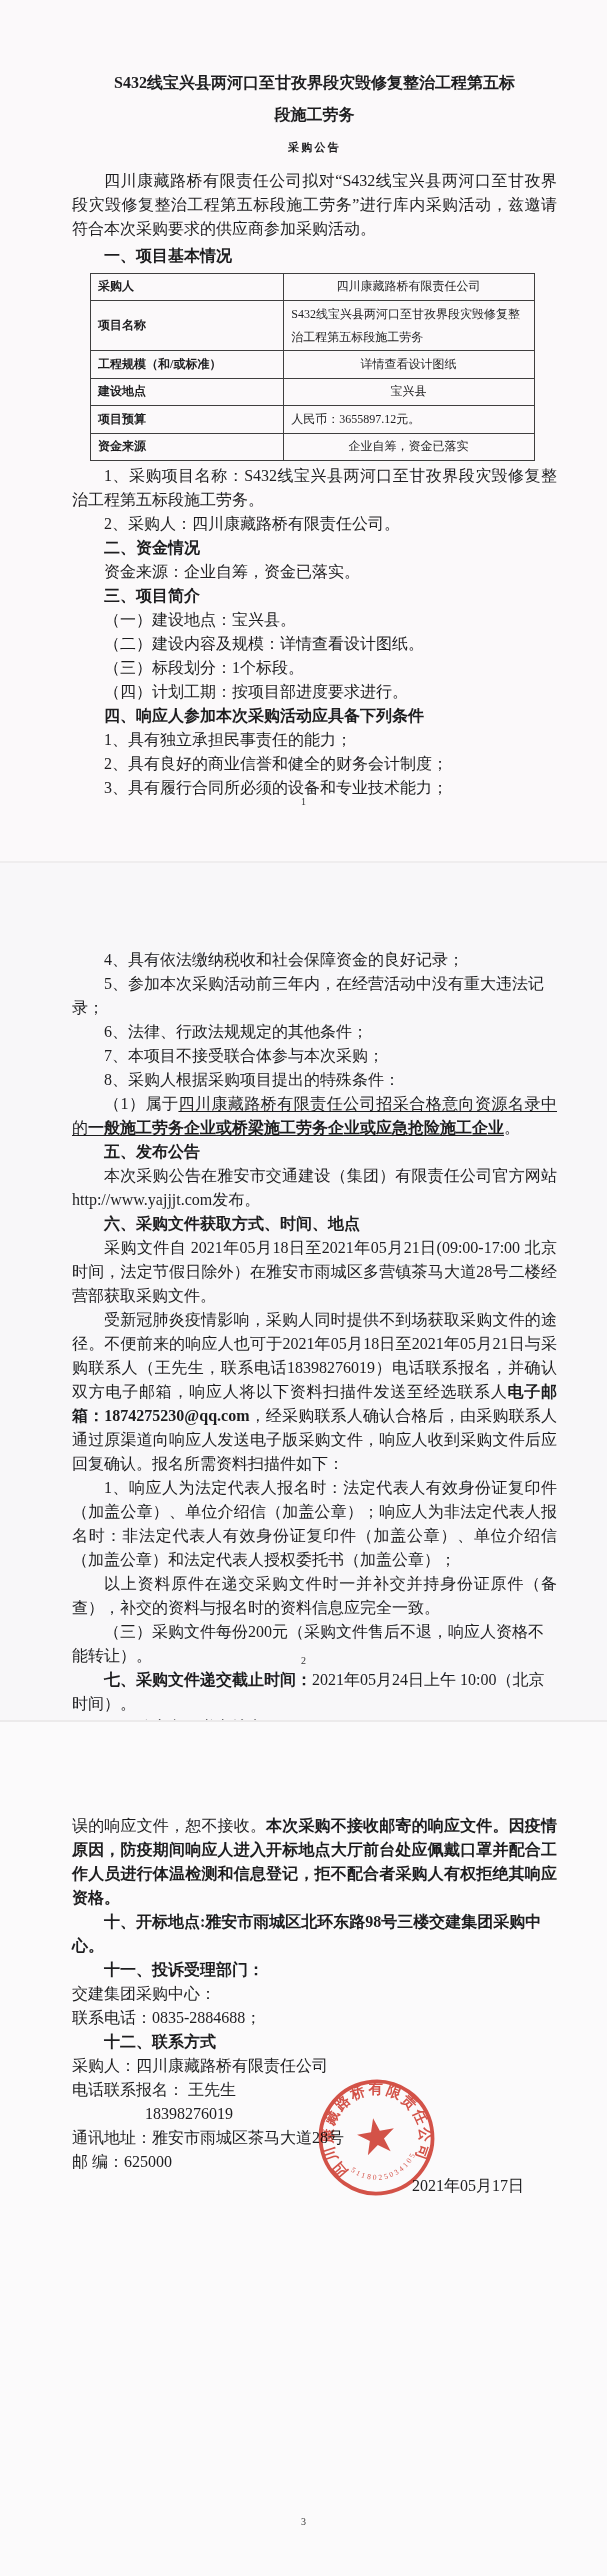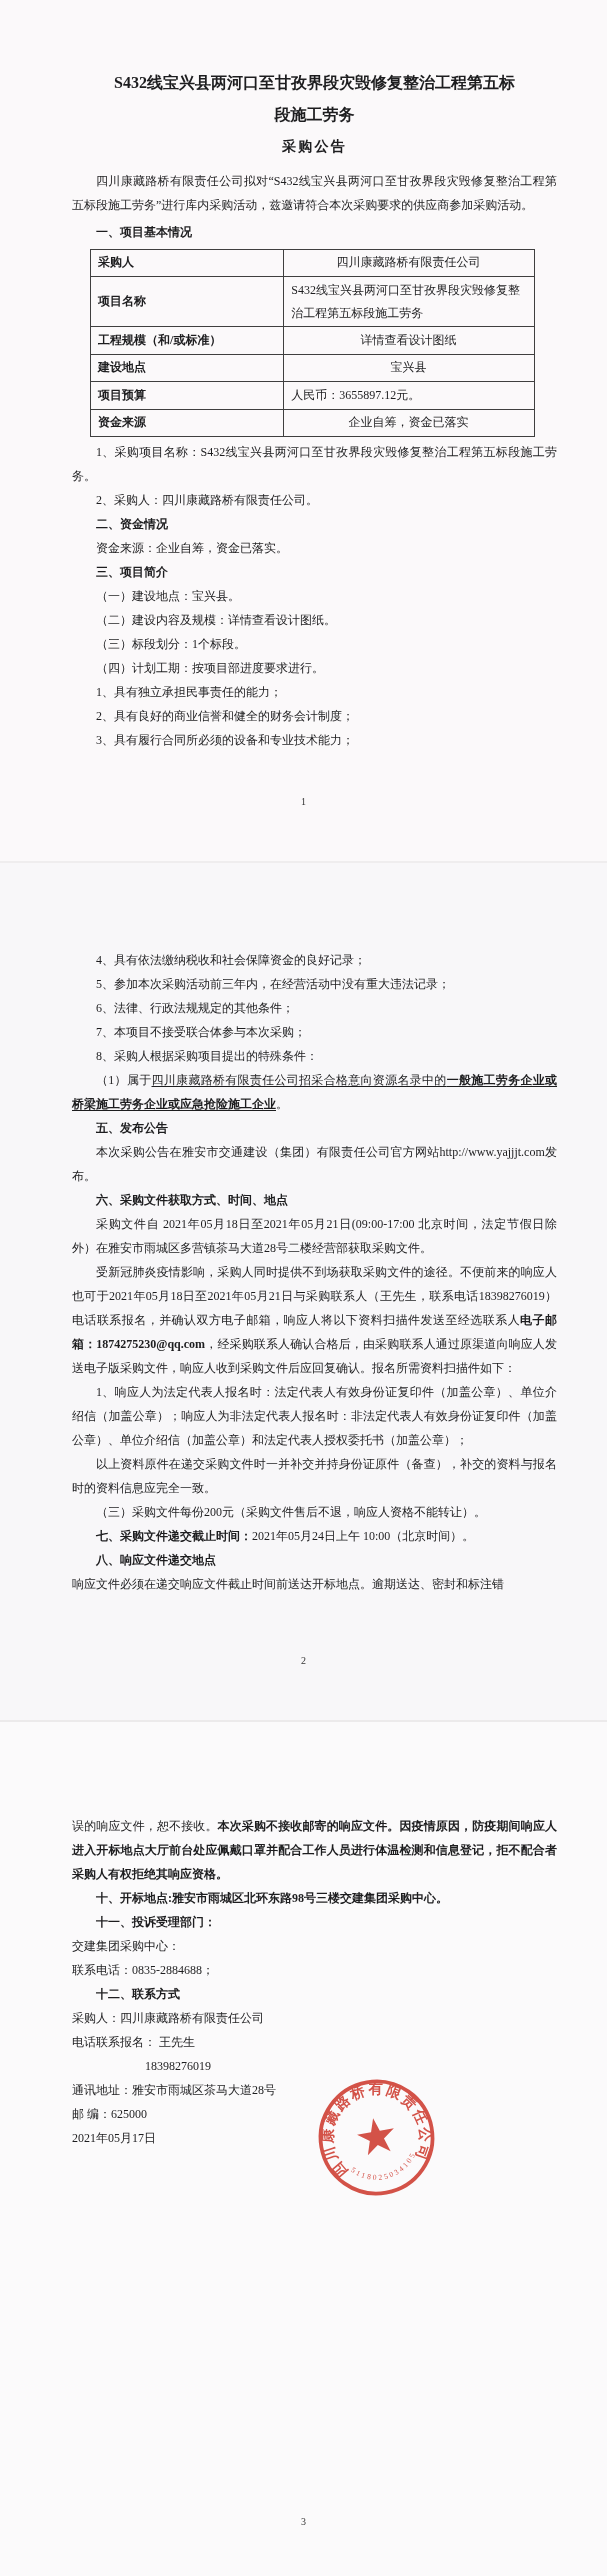--- a/index.html
+++ b/index.html
@@ -14,35 +14,35 @@
     width:607px;
     box-sizing:border-box;
     padding-left:72px;
     padding-right:50px;
     overflow:hidden;
   }
   .page-1 { height:861px; background:#fbf9fa; padding-top:67px; }
   .page-2 { height:859px; background:#f8f7f9; padding-top:85px; border-top:2.3px solid #efedee; }
   .page-3 { height:856px; background:#fbfafb; padding-top:92px; border-top:2.3px solid #eceaeb; }
 
-  p { margin:0; font-size:12px; line-height:24px; }
+  p { margin:0; font-size:16px; line-height:24px; }
   .b { font-weight:bold; }
   .ind { text-indent:2em; }
   .just { text-align:justify; }
   .u { text-decoration:underline; text-underline-offset:2.3px; }
 
   .doc-title {
     text-align:center;
     font-size:16px;
     font-weight:bold;
     line-height:32px;
   }
   .doc-subtitle {
     text-align:center;
-    font-size:14px;
+    font-size:11px;
     font-weight:bold;
     line-height:32px;
     letter-spacing:2.3px;
     margin-bottom:6px;
   }
   .sec-h { font-weight:bold; }
 
   table.info {
     border-collapse:collapse;
     width:445px;
@@ -67,21 +67,21 @@
     left:0; right:0;
     bottom:52px;
     text-align:center;
     font-size:10px;
     line-height:13.7px;
     color:#333;
   }
   .page-3 .pagenum { bottom:47px; }
 
   .phone-line { padding-left:73px; }
-  .sign-date { padding-right:33px; }
+  .sign-date { text-align:right; padding-right:33px; }
 
   .seal {
     position:absolute;
     left:316px;
     top:355px;
     width:121px;
     height:121px;
     transform:rotate(-10deg);
     opacity:0.88;
     mix-blend-mode:multiply;
@@ -135,20 +135,21 @@
 
   <p class="ind sec-h">二、资金情况</p>
   <p class="ind">资金来源：企业自筹，资金已落实。</p>
 
   <p class="ind sec-h">三、项目简介</p>
   <p class="ind">（一）建设地点：宝兴县。</p>
   <p class="ind">（二）建设内容及规模：详情查看设计图纸。</p>
   <p class="ind">（三）标段划分：1个标段。</p>
   <p class="ind">（四）计划工期：按项目部进度要求进行。</p>
 
+  <p class="ind sec-h">四、响应人参加本次采购活动应具备下列条件</p>
   <p class="ind">1、具有独立承担民事责任的能力；</p>
   <p class="ind">2、具有良好的商业信誉和健全的财务会计制度；</p>
   <p class="ind">3、具有履行合同所必须的设备和专业技术能力；</p>
 
   <div class="pagenum">1</div>
 </div>
 
 <div class="page page-2">
   <p class="ind">4、具有依法缴纳税收和社会保障资金的良好记录；</p>
   <p class="ind">5、参加本次采购活动前三年内，在经营活动中没有重大违法记录；</p>

